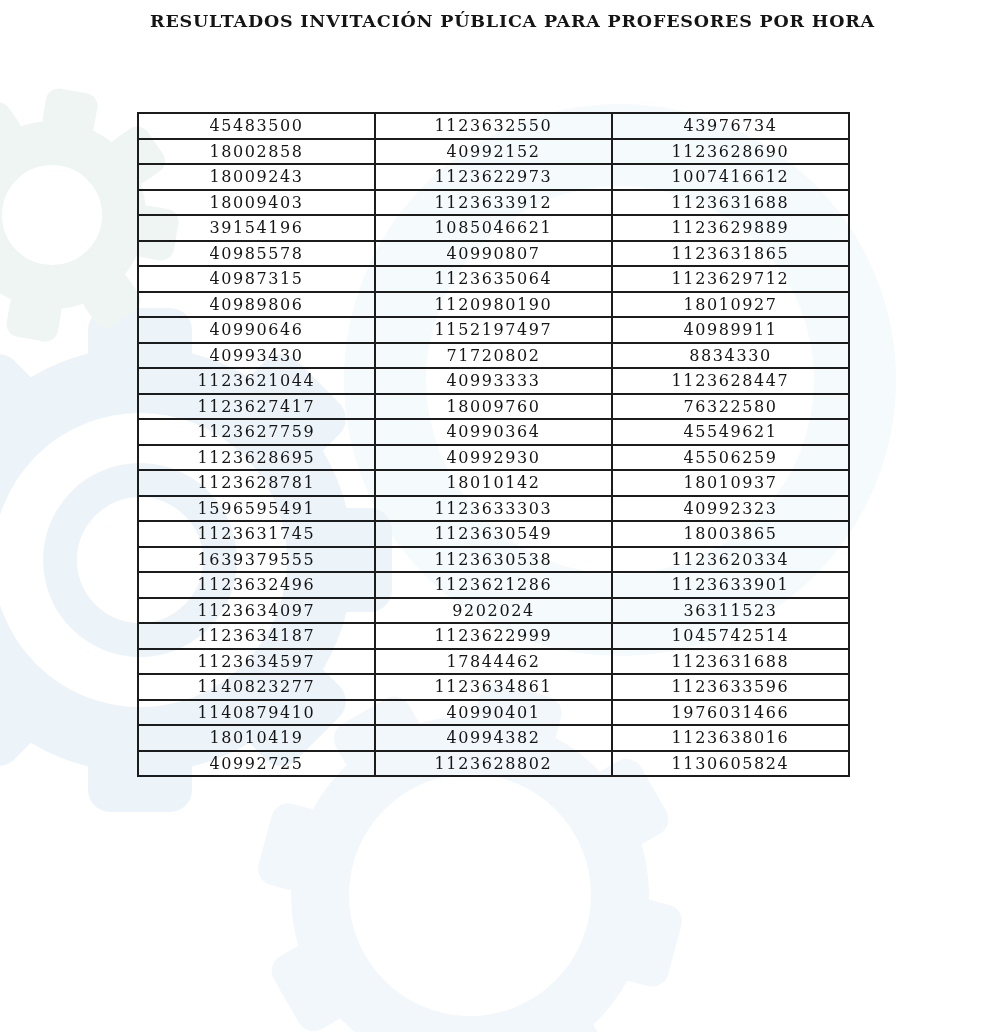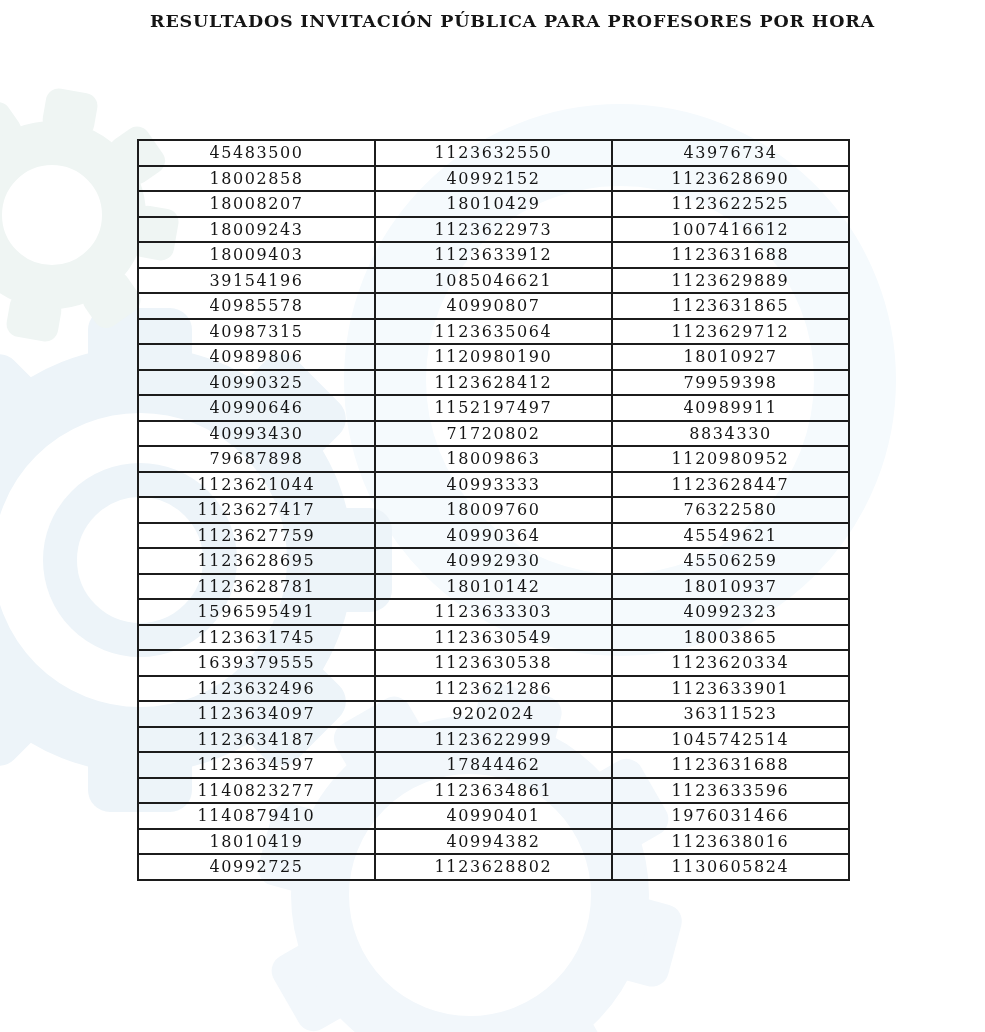--- a/index.html
+++ b/index.html
@@ -55,21 +55,20 @@
   }
   
   table.results {
     position: absolute;
     left: 137px; top: 112px;
     width: 713px;
     z-index: 1;
     border-collapse: collapse;
     table-layout: fixed;
     background: transparent;
-    margin-top: 27px;
   }
   table.results td {
     border: 2px solid var(--table-border);
     height: 25.5px;
     text-align: center;
     vertical-align: middle;
     font-size: 16px;
     letter-spacing: 1.6px;
     color: var(--text);
     background: transparent;
@@ -140,25 +139,20 @@
           <td>45483500</td>
           <td>1123632550</td>
           <td>43976734</td>
         </tr>
         <tr>
           <td>18002858</td>
           <td>40992152</td>
           <td>1123628690</td>
         </tr>
         <tr>
-          <td>18008207</td>
-          <td>18010429</td>
-          <td>1123622525</td>
-        </tr>
-        <tr>
           <td>18009243</td>
           <td>1123622973</td>
           <td>1007416612</td>
         </tr>
         <tr>
           <td>18009403</td>
           <td>1123633912</td>
           <td>1123631688</td>
         </tr>
         <tr>
@@ -175,40 +169,30 @@
           <td>40987315</td>
           <td>1123635064</td>
           <td>1123629712</td>
         </tr>
         <tr>
           <td>40989806</td>
           <td>1120980190</td>
           <td>18010927</td>
         </tr>
         <tr>
-          <td>40990325</td>
-          <td>1123628412</td>
-          <td>79959398</td>
-        </tr>
-        <tr>
           <td>40990646</td>
           <td>1152197497</td>
           <td>40989911</td>
         </tr>
         <tr>
           <td>40993430</td>
           <td>71720802</td>
           <td>8834330</td>
         </tr>
         <tr>
-          <td>79687898</td>
-          <td>18009863</td>
-          <td>1120980952</td>
-        </tr>
-        <tr>
           <td>1123621044</td>
           <td>40993333</td>
           <td>1123628447</td>
         </tr>
         <tr>
           <td>1123627417</td>
           <td>18009760</td>
           <td>76322580</td>
         </tr>
         <tr>

